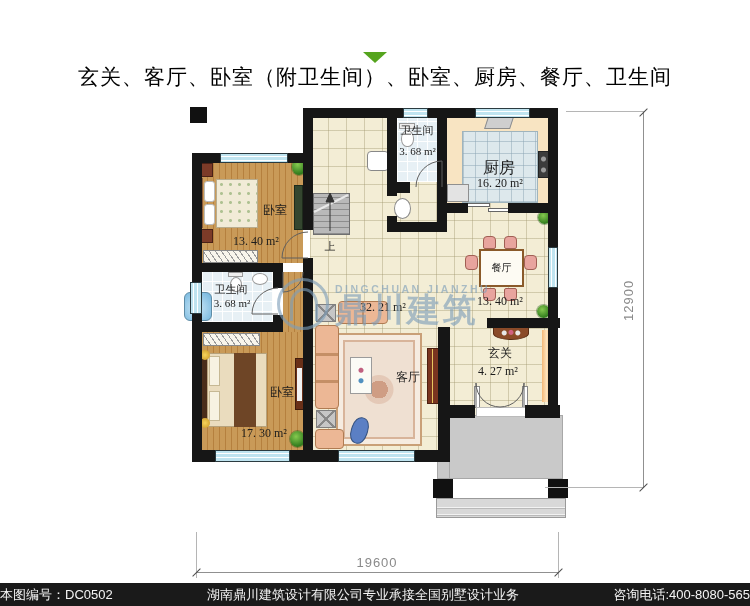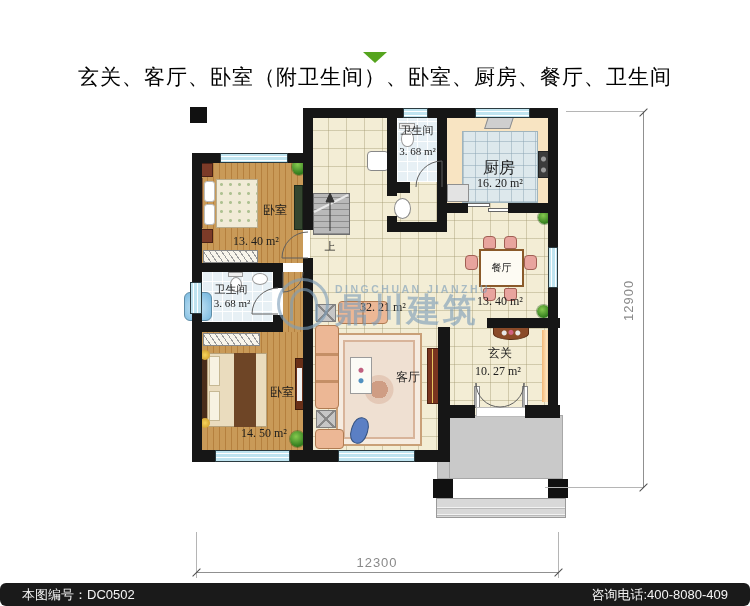--- a/index.html
+++ b/index.html
@@ -9,21 +9,21 @@
   #titlebar{position:absolute;left:10px;top:13px;width:730px;height:39px;background:#55a41e;
             display:flex;align-items:center;justify-content:center;}
   #titlebar span{color:#fff;font-size:26px;font-weight:bold;letter-spacing:3px;}
   #titletri{position:absolute;left:363px;top:52px;width:0;height:0;
             border-left:12px solid transparent;border-right:12px solid transparent;border-top:11px solid #55a41e;}
   #subtitle{position:absolute;left:0;top:63px;width:750px;text-align:center;font-size:21px;color:#000;
             font-family:"Liberation Serif","DejaVu Serif",serif;letter-spacing:1px;}
   
   #footer{position:absolute;left:0;top:583px;width:750px;height:23px;background:#1a1a1a;color:#f5f5f5;
           display:flex;align-items:center;justify-content:space-between;box-sizing:border-box;
-          padding:0 22px;font-size:13px;white-space:nowrap;border-radius:6px;}
+          padding:0 0;font-size:13px;white-space:nowrap;}
   
   .w{position:absolute;background:#161616;z-index:30;}
   .marker{position:absolute;background:#111;z-index:30;}
   .winh{position:absolute;background:#bfe4f0;border:1px solid #2b3b40;box-sizing:border-box;z-index:35;
         background-image:linear-gradient(to bottom,transparent 2px,#fff 2px,#fff 3px,transparent 3px,transparent 6px,#fff 6px,#fff 7px,transparent 7px);}
   .winv{position:absolute;background:#bfe4f0;border:1px solid #2b3b40;box-sizing:border-box;z-index:35;
         background-image:linear-gradient(to right,transparent 2px,#fff 2px,#fff 3px,transparent 3px,transparent 6px,#fff 6px,#fff 7px,transparent 7px);}
   .tilebeige{position:absolute;background-color:#f3edd5;z-index:1;
       background-image:repeating-linear-gradient(0deg,rgba(160,150,110,.4) 0 1px,transparent 1px 18px),
                        repeating-linear-gradient(90deg,rgba(160,150,110,.4) 0 1px,transparent 1px 18px);}
@@ -215,46 +215,47 @@
   <div class="lbl" style="left:474px;top:158px;width:50px;font-size:16px">厨房</div>
   <div class="lbl" style="left:471px;top:176px;width:58px;font-size:12px">16. 20 m²</div>
   <div class="lbl" style="left:250px;top:202px;width:50px;font-size:12px">卧室</div>
   <div class="lbl" style="left:227px;top:234px;width:58px;font-size:12px">13. 40 m²</div>
   <div class="lbl" style="left:471px;top:294px;width:58px;font-size:12px">13. 40 m²</div>
   <div class="lbl" style="left:205px;top:282px;width:52px;font-size:11px">卫生间</div>
   <div class="lbl" style="left:206px;top:297px;width:52px;font-size:11px">3. 68 m²</div>
   <div class="lbl" style="left:354px;top:300px;width:58px;font-size:12px">32. 21 m²</div>
   <div class="lbl" style="left:388px;top:369px;width:40px;font-size:12px">客厅</div>
   <div class="lbl" style="left:257px;top:384px;width:50px;font-size:12px">卧室</div>
-  <div class="lbl" style="left:235px;top:426px;width:58px;font-size:12px">14. 50 m²</div>
+  <div class="lbl" style="left:235px;top:426px;width:58px;font-size:12px">17. 30 m²</div>
   <div class="lbl" style="left:480px;top:345px;width:40px;font-size:12px">玄关</div>
-  <div class="lbl" style="left:469px;top:364px;width:58px;font-size:12px">10. 27 m²</div>
+  <div class="lbl" style="left:469px;top:364px;width:58px;font-size:12px">4. 27 m²</div>
   <div class="lbl" style="left:320px;top:239px;width:20px;font-size:11px">上</div>
 
   <div id="watermark">
     <div id="wmlogo">
         <div></div>
       </div>
     <div id="wmtext">
       <div id="wmen">DINGCHUAN JIANZHU</div>
       <div id="wmcn">鼎川建筑</div>
     </div>
   </div>
 
   <div class="extline" style="left:196px;top:532px;width:1px;height:46px"></div>
   <div class="extline" style="left:558px;top:532px;width:1px;height:46px"></div>
   <div class="dimline" style="left:196px;top:572px;width:363px;height:1px"></div>
   <div class="tick" style="left:191px;top:572px"></div>
   <div class="tick" style="left:553px;top:572px"></div>
-  <div class="dim" style="left:337px;top:555px;width:80px">12300</div>
+  <div class="dim" style="left:337px;top:555px;width:80px">19600</div>
 
   <div class="extline" style="left:566px;top:111px;width:78px;height:1px"></div>
   <div class="extline" style="left:545px;top:487px;width:99px;height:1px"></div>
   <div class="dimline" style="left:643px;top:112px;width:1px;height:375px"></div>
   <div class="tick" style="left:638px;top:112px"></div>
   <div class="tick" style="left:638px;top:487px"></div>
   <div class="dim" style="left:621px;top:268px;width:16px;height:64px;writing-mode:vertical-rl;transform:rotate(180deg)">12900</div>
 
   <div id="footer">
     <span>本图编号：DC0502</span>
-    <span>咨询电话:400-8080-409</span>
+    <span>湖南鼎川建筑设计有限公司专业承接全国别墅设计业务</span>
+    <span>咨询电话:400-8080-565</span>
   </div>
 </div>
 
 </body></html>

